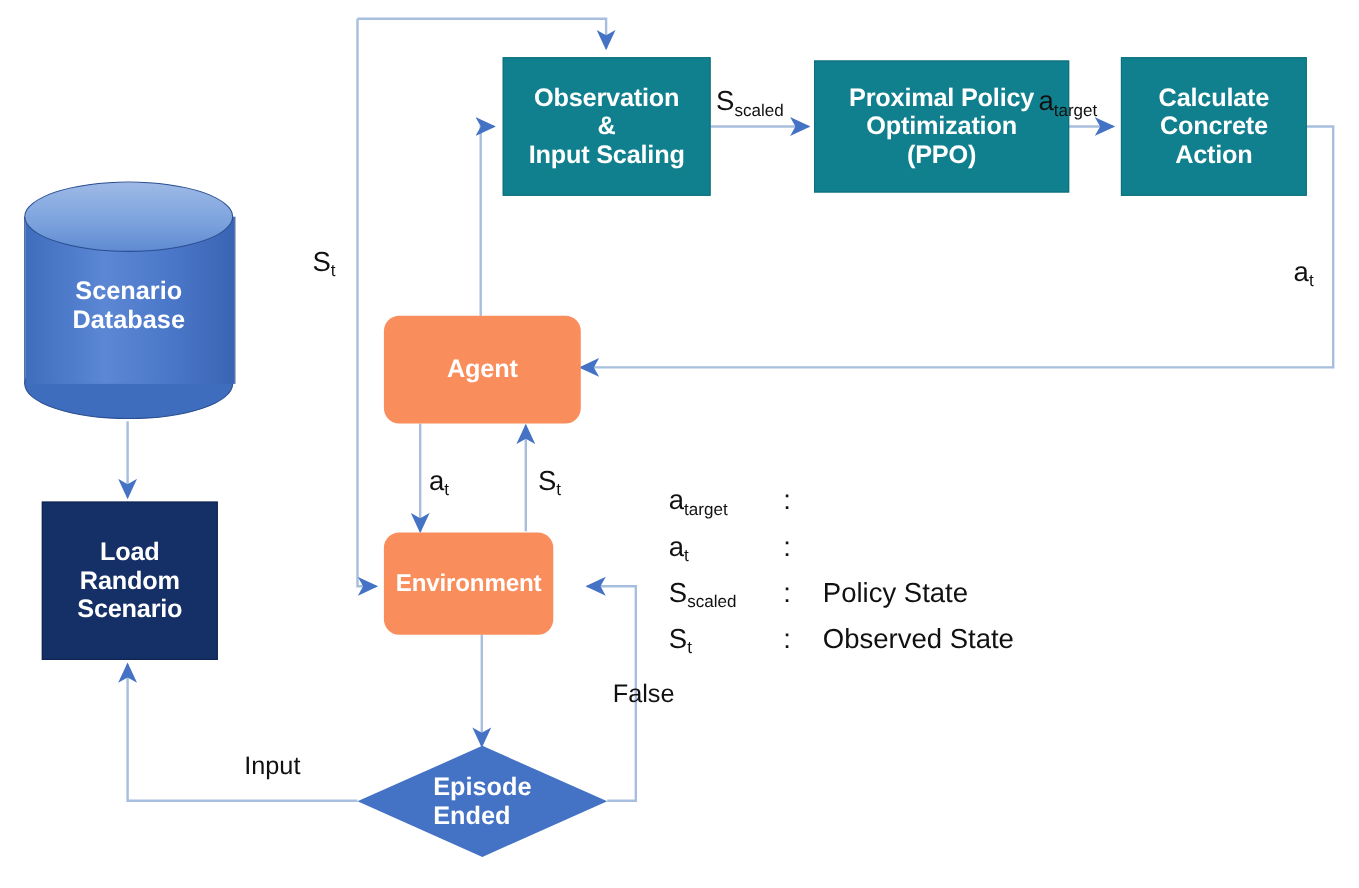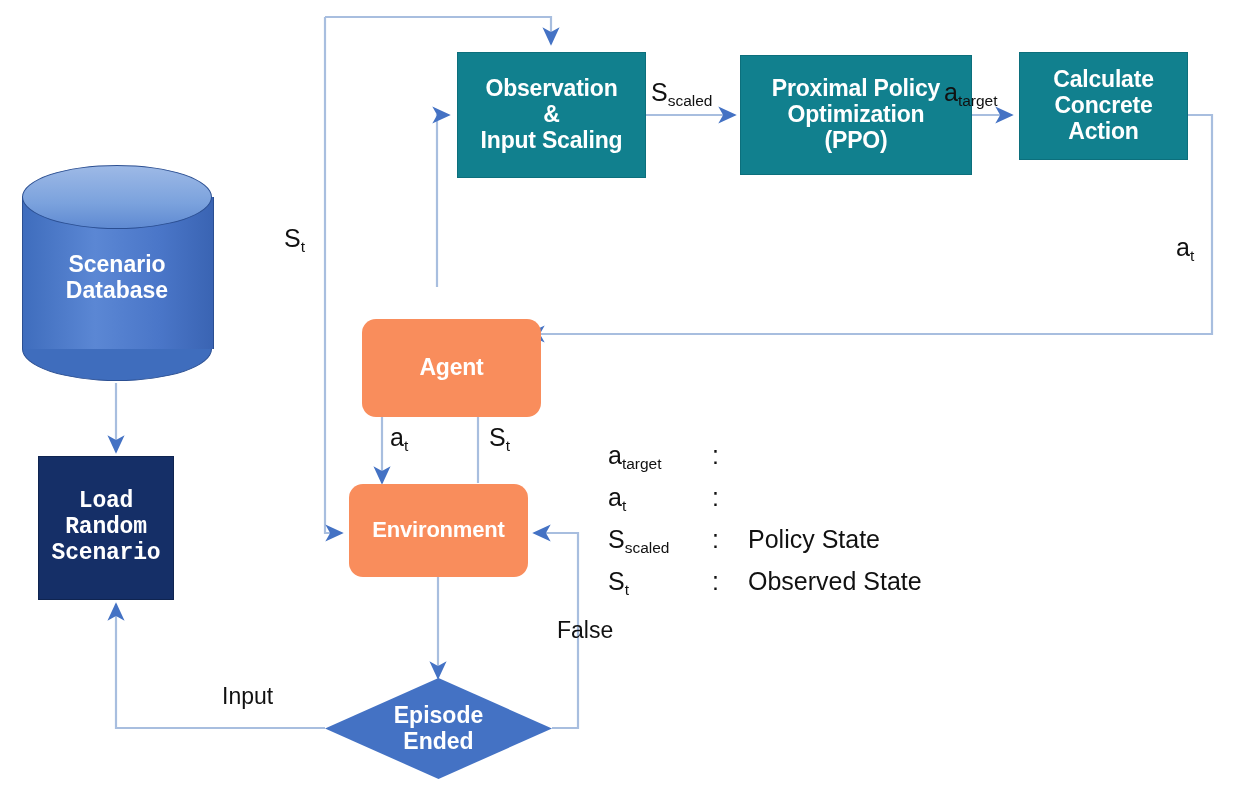--- a/index.html
+++ b/index.html
@@ -118,21 +118,20 @@
     left: 0;
     top: 0;
     width: 100%;
     height: 100%;
     display: flex;
     align-items: center;
     justify-content: center;
     color: #ffffff;
     font-weight: bold;
     font-size: 23px;
-    text-align: center;
     line-height: 1.12;
   }
   
   .legend {
     position: absolute;
     color: #111111;
     font-size: 25px;
     line-height: 1;
   }
   .legend-row {
@@ -197,39 +196,39 @@
   </svg>
 
   <div class="cyl" style="left:22px; top:165px; width:190px; height:220px;">
     <div class="bottom" style="top:152px; height:64px;"></div>
     <div class="body" style="top:32px; height:152px;"></div>
     <div class="top" style="top:0px; height:64px;"></div>
     <div class="cyl-text" style="top:86px; white-space:pre-line;">Scenario
 Database</div>
   </div>
 
-  <div class="node navy" style="left:38px; top:456px; width:136px; height:144px; white-space:pre-line;font-family:Liberation Mono, monospace;">Load
+  <div class="node navy" style="left:38px; top:456px; width:160px; height:144px; white-space:pre-line;">Load
 Random
 Scenario</div>
 
   <div class="node teal" style="left:457px; top:52px; width:189px; height:126px; white-space:pre-line;">Observation
 &amp;
 Input Scaling</div>
 
   <div class="node teal" style="left:740px; top:55px; width:232px; height:120px; white-space:pre-line;">Proximal Policy
 Optimization
 (PPO)</div>
 
-  <div class="node teal" style="left:1019px; top:52px; width:169px; height:108px; white-space:pre-line;">Calculate
+  <div class="node teal" style="left:1019px; top:52px; width:169px; height:126px; white-space:pre-line;">Calculate
 Concrete
 Action</div>
 
-  <div class="node orange" style="left:362px; top:287px; width:179px; height:98px;margin-top:32px;">Agent</div>
-
-  <div class="node orange" style="left:349px; top:484px; width:179px; height:93px; font-size:22px;">Environment</div>
+  <div class="node orange" style="left:349px; top:287px; width:179px; height:98px;">Agent</div>
+
+  <div class="node orange" style="left:349px; top:484px; width:154px; height:93px; font-size:22px;">Environment</div>
 
   <div class="diamond" style="left:325px; top:678px; width:227px; height:101px;">
     <svg width="227" height="101" viewBox="0 0 227 101" style="position:absolute; left:0; top:0;">
       <polygon points="113.5,0 227,50.5 113.5,101 0,50.5" fill="#4472C4"></polygon>
     </svg>
     <div class="dtext" style="white-space:pre-line;">Episode
 Ended</div>
   </div>
 
   <div class="label" style="left:651px; top:80px;">

